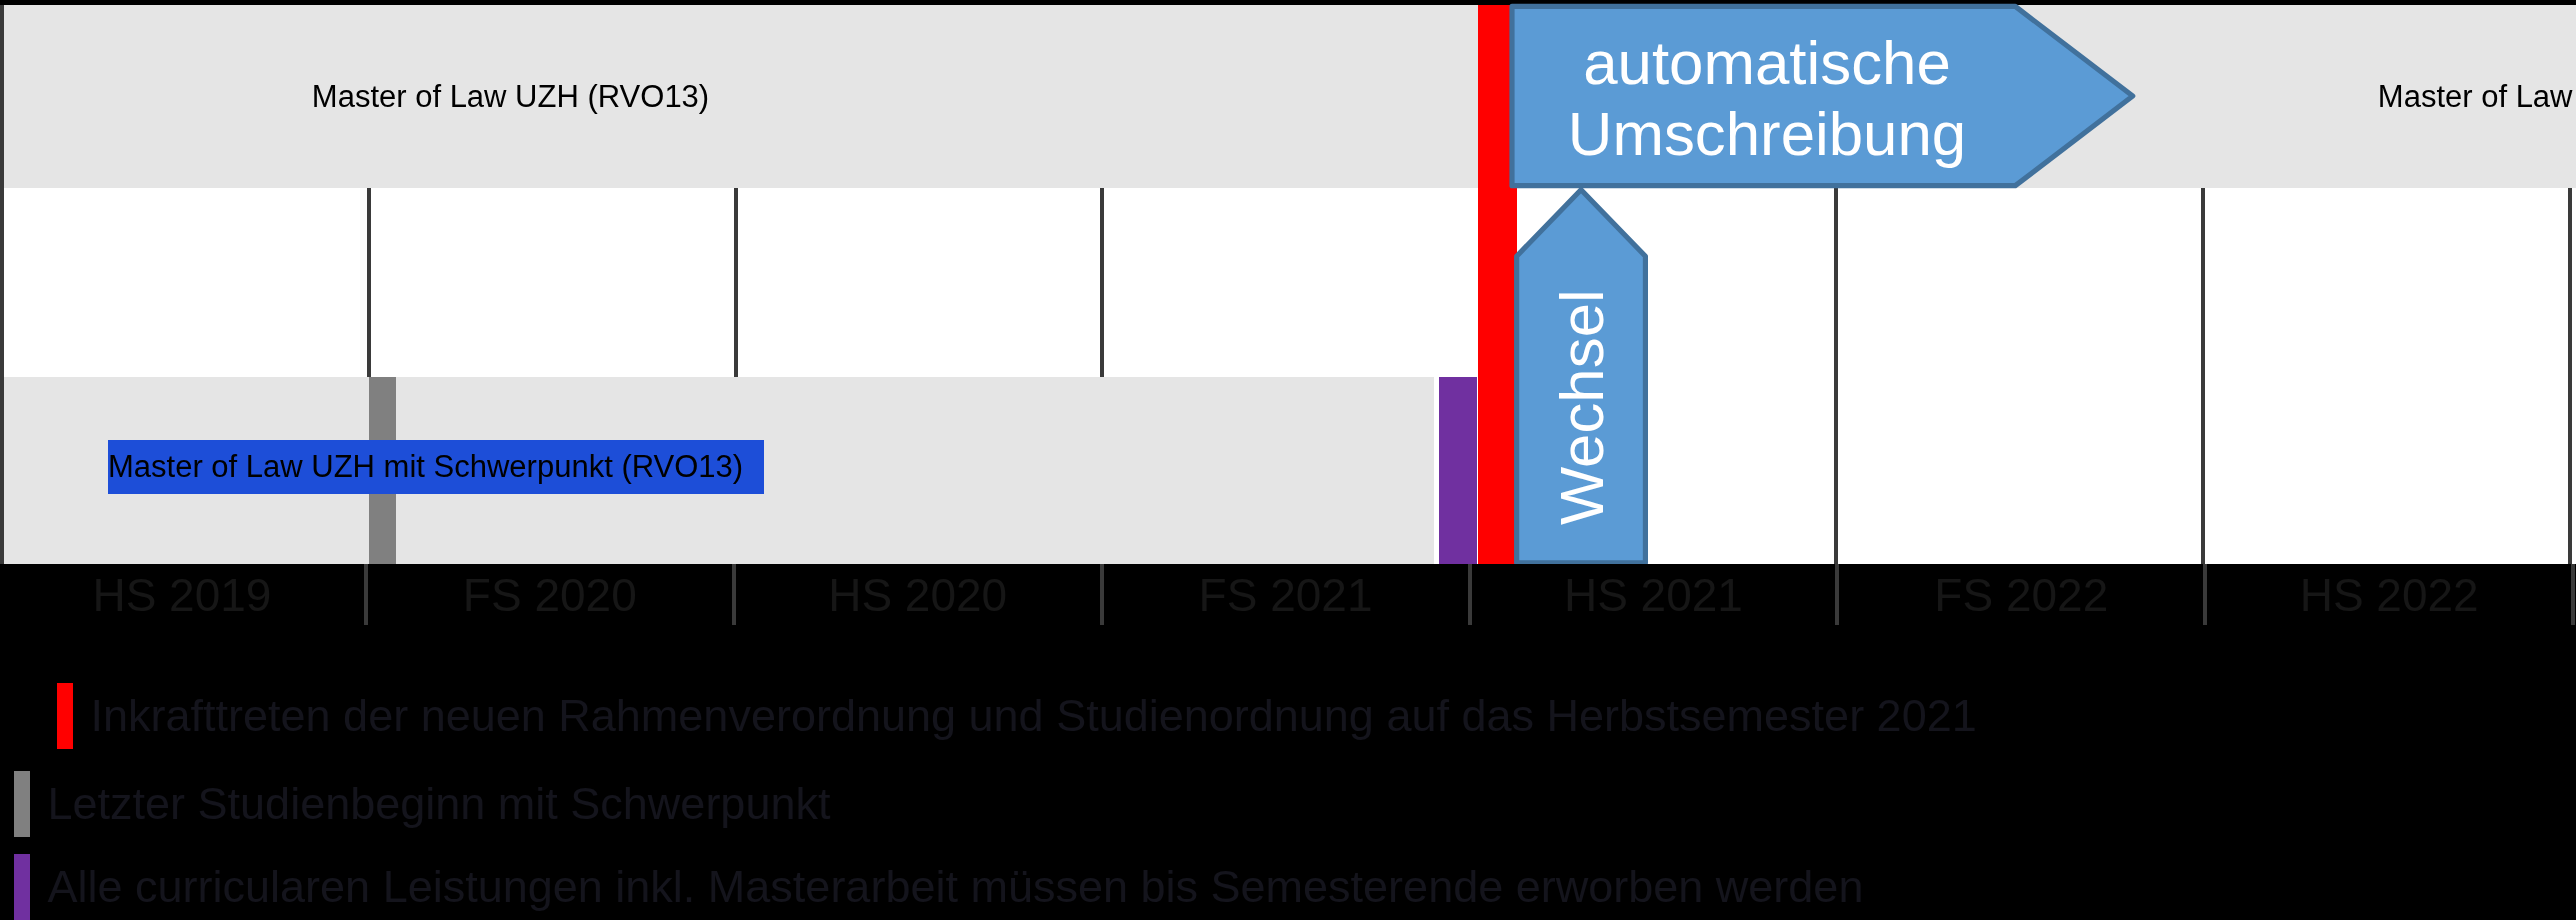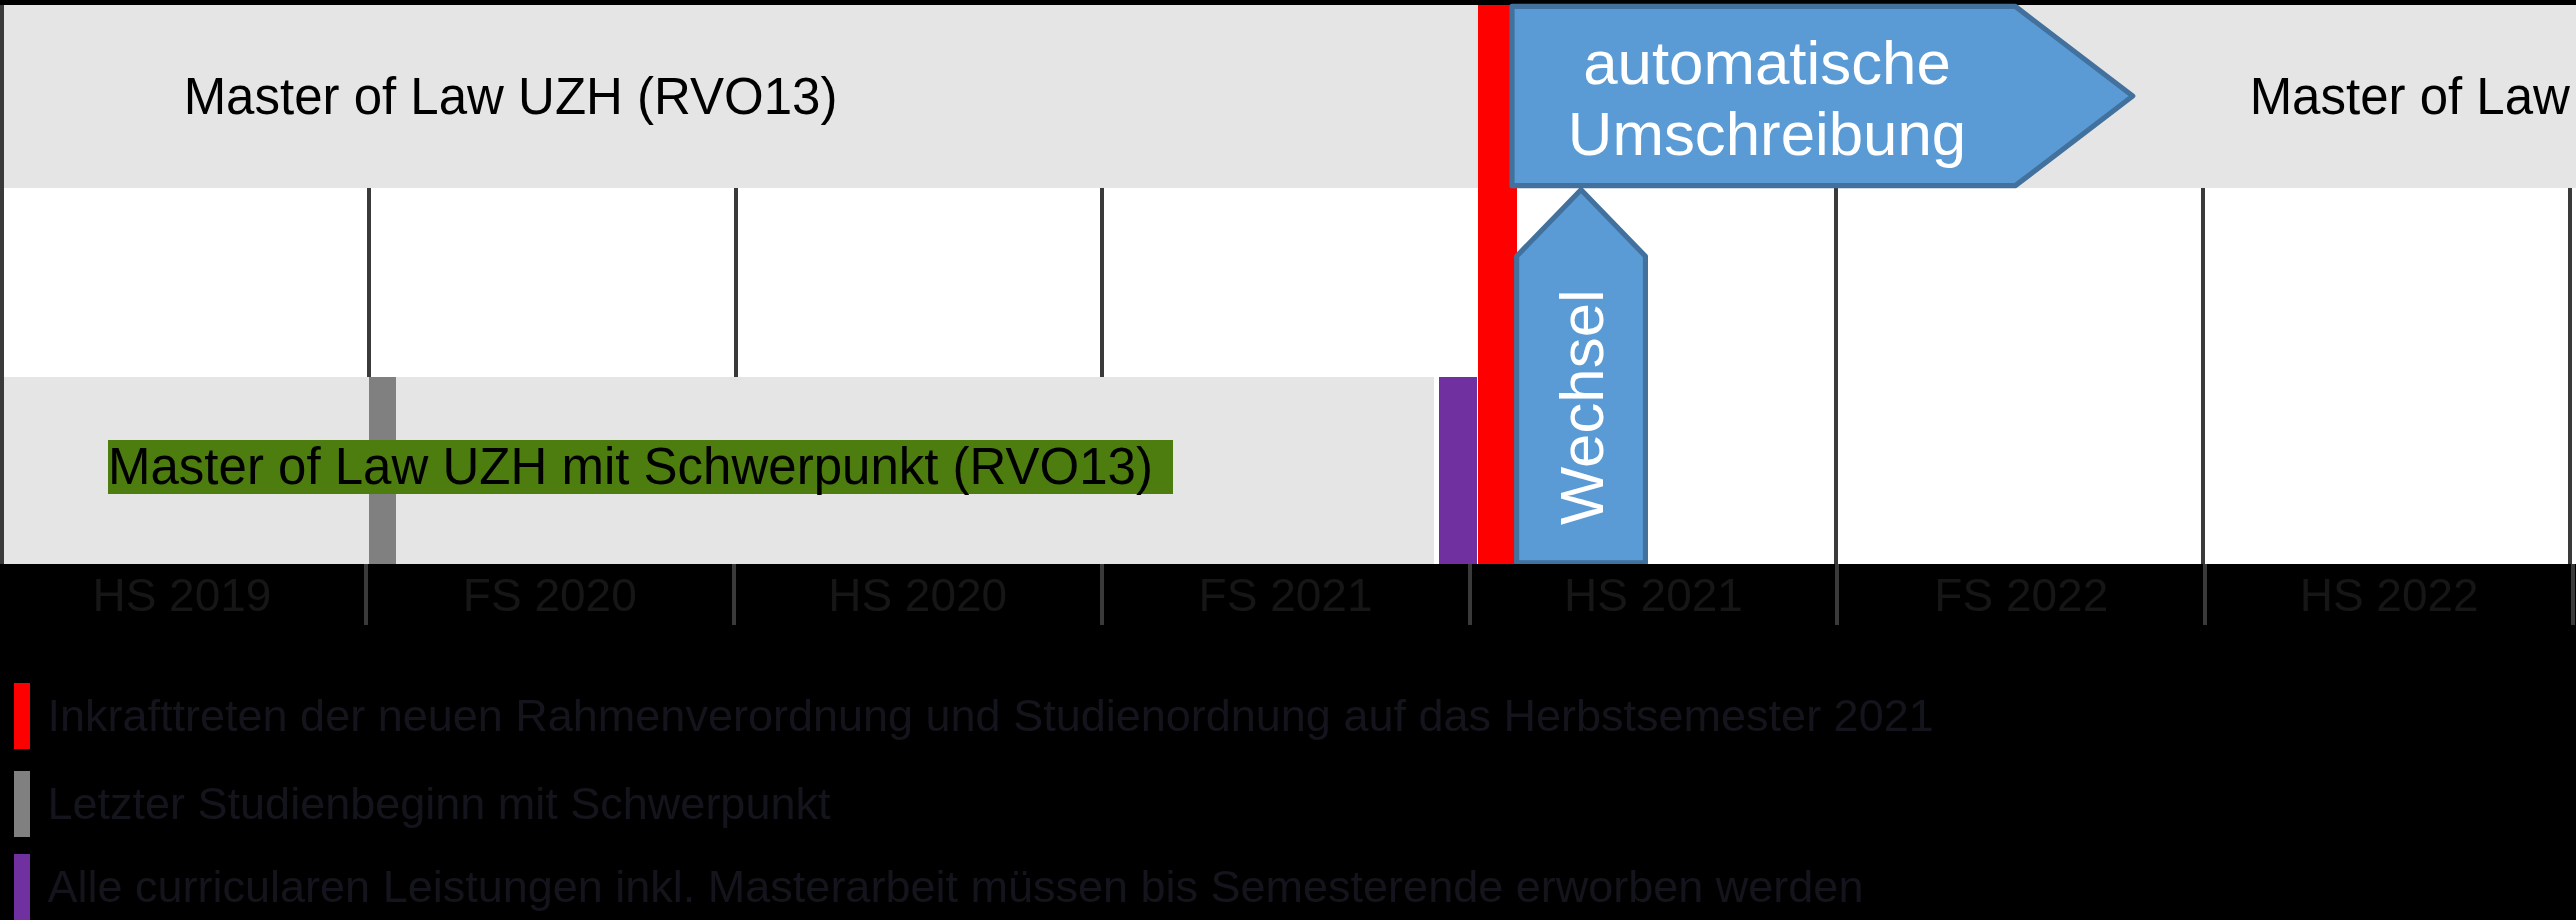--- a/index.html
+++ b/index.html
@@ -8,24 +8,24 @@
     background:#ffffff;font-family:"Liberation Sans",sans-serif;
   }
   .abs{position:absolute;}
   
   .top-border{left:0;top:0;width:2939px;height:4.6px;background:#000;}
   .left-border{left:0;top:4.6px;width:4.1px;height:916px;background:#3a3a3a;}
   
   .band-top{left:4.1px;top:4.6px;width:2931px;height:183px;background:#e5e5e5;z-index:1;}
   .band-mid{left:4.1px;top:377px;width:1430px;height:187px;background:#e5e5e5;z-index:1;}
   
-  .band-label{position:absolute;font-size:51px;line-height:52px;color:#000;white-space:nowrap;z-index:3;}
+  .band-label{position:absolute;font-size:31px;line-height:52px;color:#000;white-space:nowrap;z-index:3;}
   .rvo13-label{left:124px;top:71px;width:773px;text-align:center;}
   .rvo21-label{left:2190px;top:71px;width:773px;text-align:center;}
-  .schwerpunkt-label{left:108px;top:440px;line-height:54px;background:#4d7c0f;padding-right:20.6px;}
+  .schwerpunkt-label{left:108px;top:440px;line-height:54px;background:#1d4ed8;padding-right:20.6px;}
   
   .gridline{position:absolute;width:4.1px;background:#3a3a3a;z-index:2;}
   .g-short{top:188px;height:189px;}
   .g-tall{top:188px;height:376px;}
   .gx1{left:367px;} .gx2{left:734px;} .gx3{left:1100px;}
   .gx5{left:1834px;} .gx6{left:2201px;} .gx7{left:2568px;}
   
   .gray-marker{left:369px;top:377px;width:27px;height:187px;background:#808080;z-index:2;}
   .purple-bar{left:1439px;top:377px;width:38px;height:190px;background:#7030a0;z-index:4;}
   .red-bar{left:1478px;top:4.6px;width:39px;height:562px;background:#ff0000;z-index:4;}
@@ -37,21 +37,21 @@
   .timeline{left:0;top:564px;width:2939px;height:61px;background:#000;display:flex;z-index:6;}
   .timeline-cell{
     flex:1;display:flex;align-items:center;justify-content:center;
     border-right:4.1px solid #3a3a3a;box-sizing:border-box;
     color:#161616;font-size:46px;white-space:nowrap;
   }
   .timeline-cell:last-child{border-right:none;}
   
   .legend-bg{left:0;top:625px;width:2939px;height:296px;background:#000;z-index:6;}
   .legend-row{position:absolute;left:14px;display:flex;align-items:center;z-index:7;}
-  .legend-row-1{top:683px;} .legend-row-2{top:771px;} .legend-row-3{top:854px;}
+  .legend-row-1{top:683px;margin-left:43px;} .legend-row-2{top:771px;} .legend-row-3{top:854px;}
   .legend-swatch{width:15.5px;height:66px;margin-right:18px;flex:none;}
   .legend-label{color:#14141c;font-size:45px;line-height:66px;white-space:nowrap;}
 </style>
 </head>
 <body>
 
 <div id="canvas">
 
   <div class="abs top-border"></div>
   <div class="abs left-border"></div>

